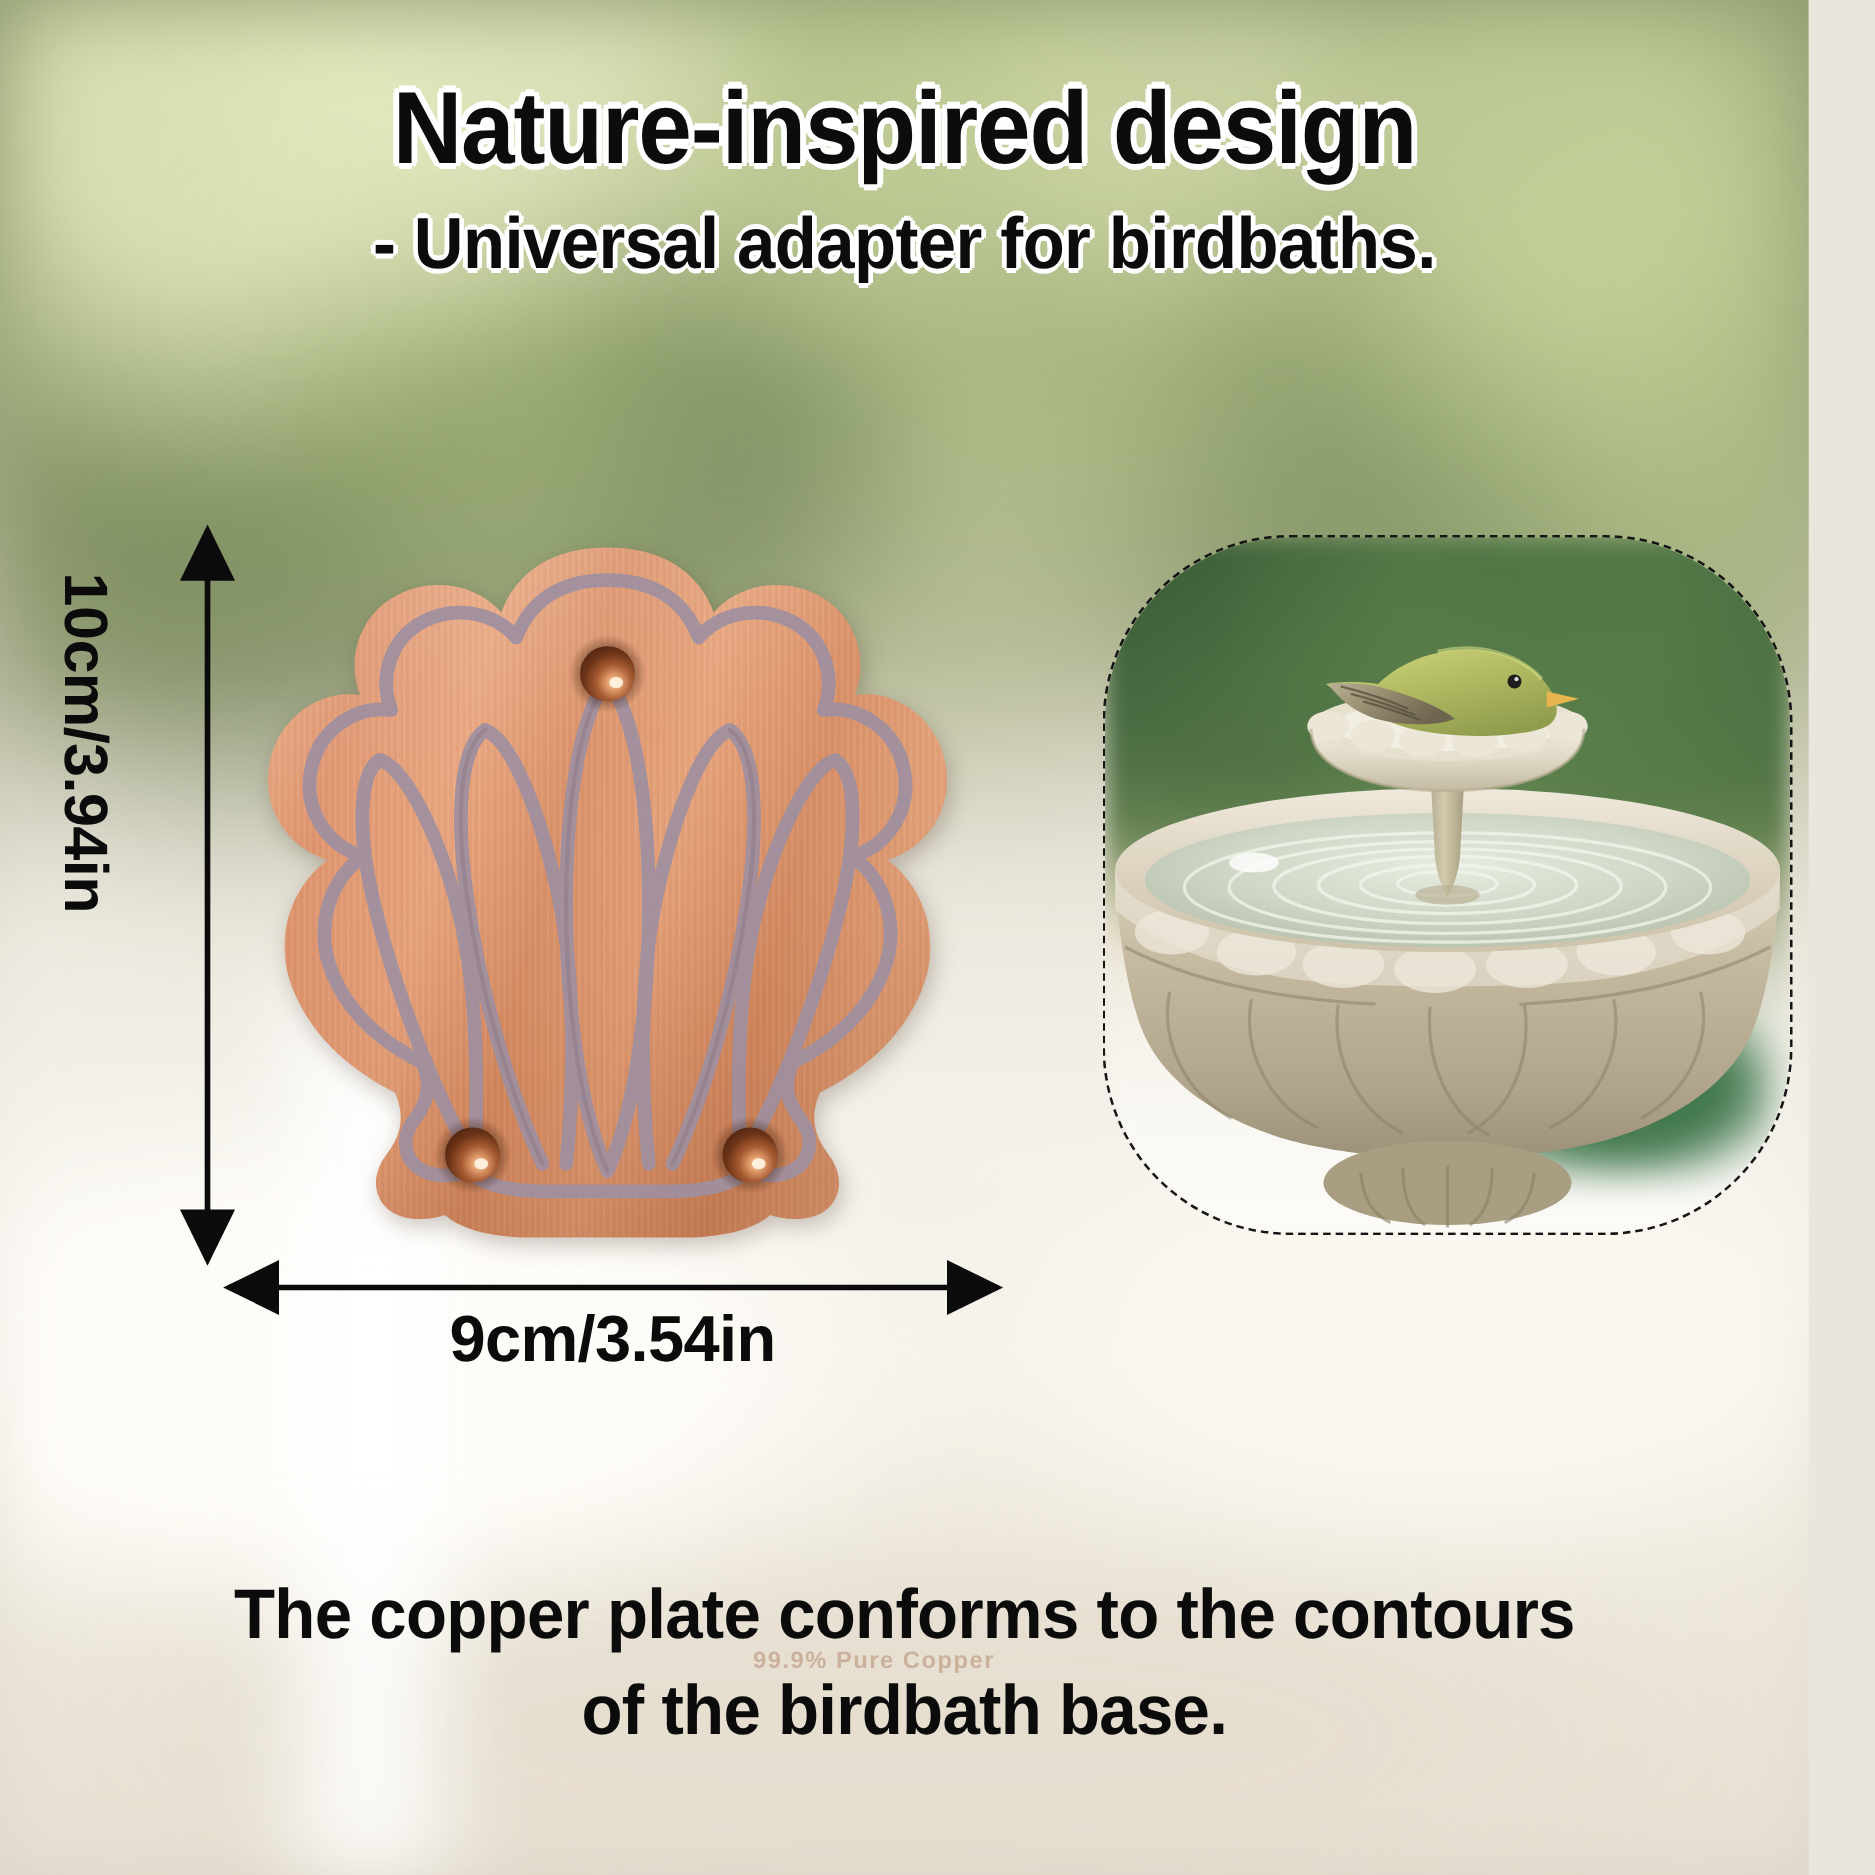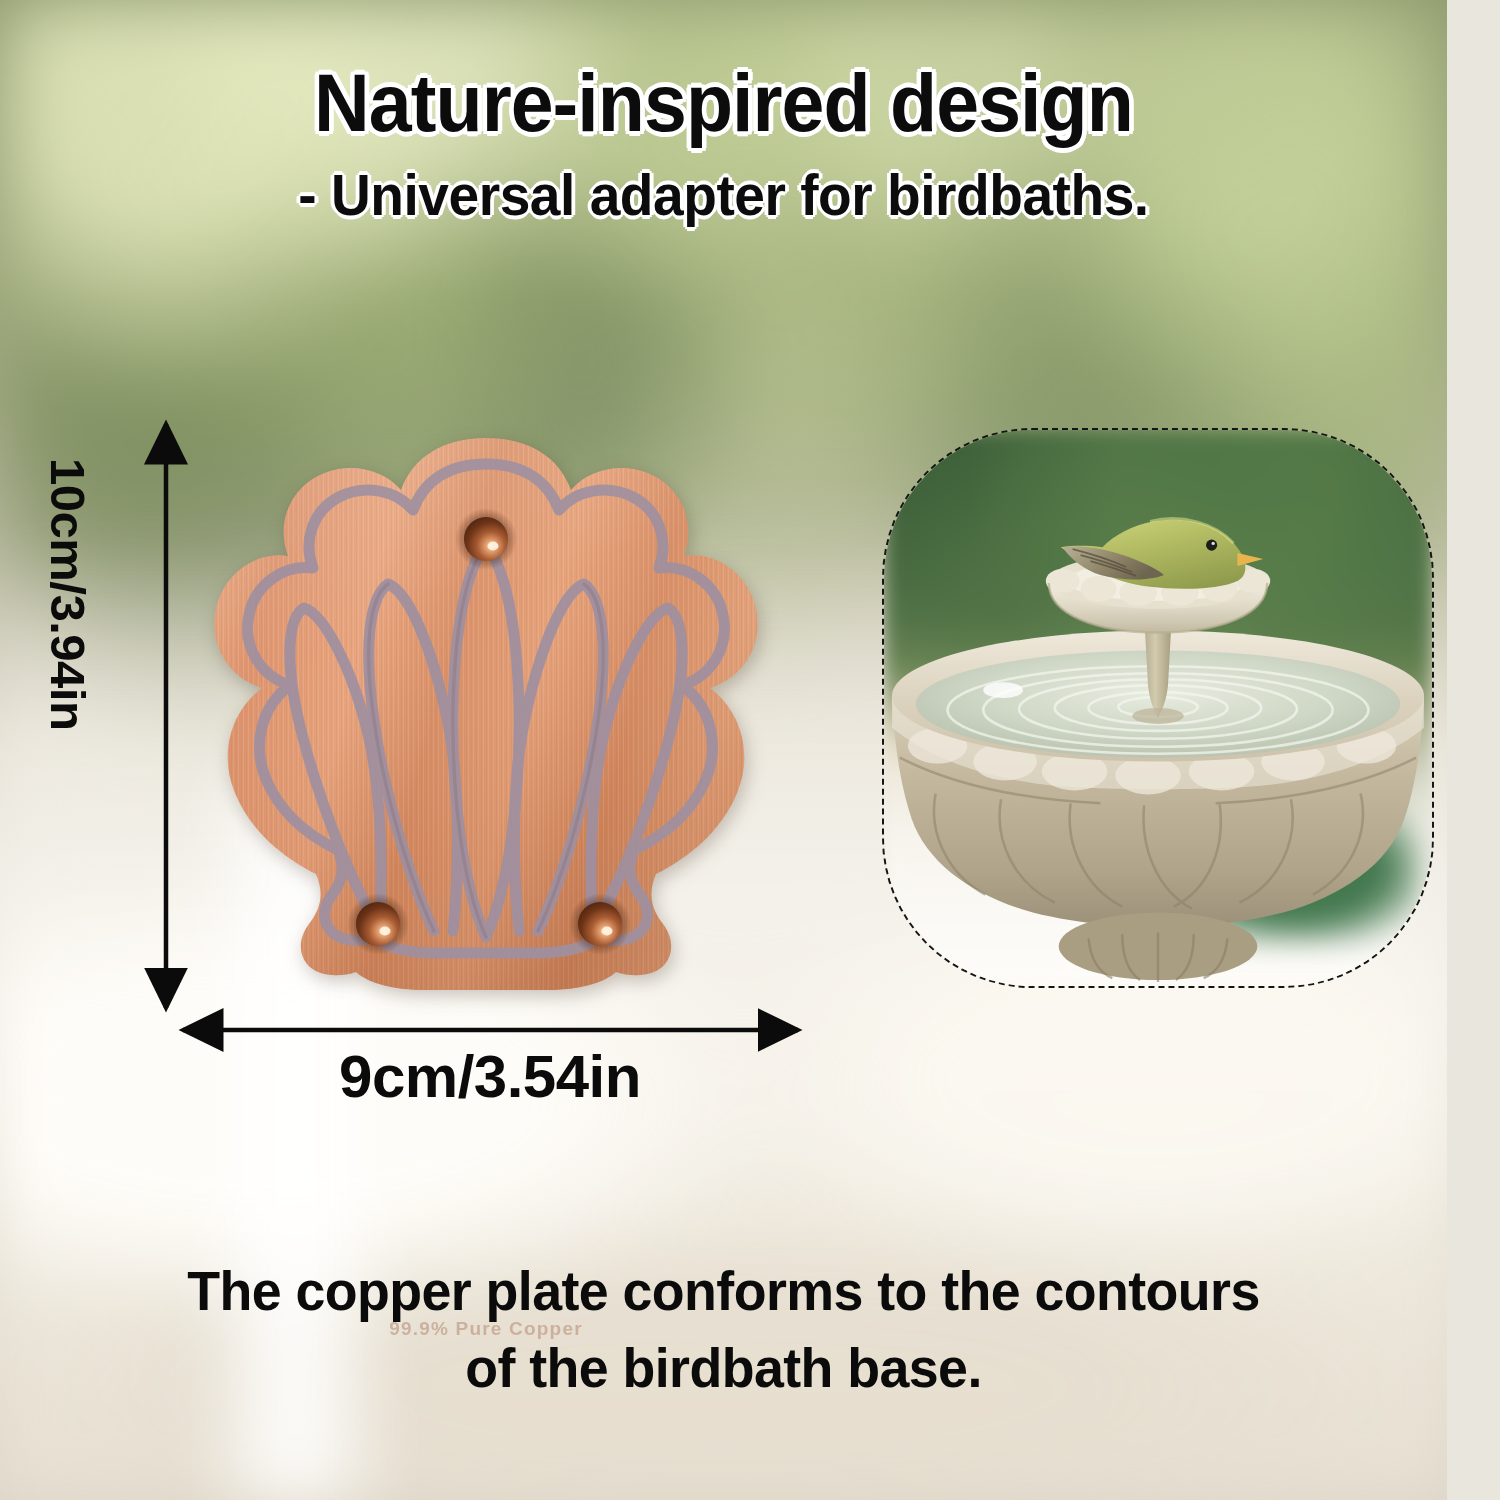--- a/index.html
+++ b/index.html
@@ -83,41 +83,41 @@
       3px 0 0 #fff,-3px 0 0 #fff,0 3px 0 #fff,0 -3px 0 #fff,
       2px 2px 0 #fff,-2px 2px 0 #fff,2px -2px 0 #fff,-2px -2px 0 #fff,
       4px 0 0 #fff,-4px 0 0 #fff,0 4px 0 #fff,0 -4px 0 #fff;
   }
 
   
   .shell-wrap{position:absolute;left:176px;top:412px;width:620px;height:620px;}
   .shell-svg{width:100%;height:100%;display:block;
     filter:drop-shadow(3px 6px 9px rgba(70,50,35,.28));}
   .emboss-text{
-    position:absolute;left:0;right:0;top:906px;text-align:center;
+    position:absolute;left:0;right:0;top:906px;text-align:right;
     font-size:19px;font-weight:bold;letter-spacing:1.2px;
     color:rgba(150,108,84,.40);
     text-shadow:0 1px 0 rgba(255,225,200,.30);
     pointer-events:none;
   }
   .emboss-text .l2{display:block;margin-top:5px;font-size:17px;letter-spacing:1px;}
 
   
   .dims{position:absolute;left:0;top:0;width:1500px;height:1500px;pointer-events:none;}
   .dim-v-label{
     position:absolute;left:-62px;top:560px;width:260px;
     text-align:center;
     font-size:49px;font-weight:bold;color:#0b0b0b;
     transform:rotate(90deg);transform-origin:center;
     letter-spacing:-.5px;
     white-space:nowrap;
   }
   .dim-h-label{
     position:absolute;left:180px;top:1042px;width:620px;text-align:center;
-    font-size:60px;font-weight:bold;color:#0b0b0b;letter-spacing:-.5px;
+    font-size:52px;font-weight:bold;color:#0b0b0b;letter-spacing:-.5px;
   }
 
   
   .photo-frame{
     position:absolute;left:882px;top:428px;width:552px;height:560px;
     border:2px dashed #151515;border-radius:150px;
     box-sizing:border-box;
   }
   .photo-inner{
     position:absolute;inset:0;border-radius:149px;overflow:hidden;

